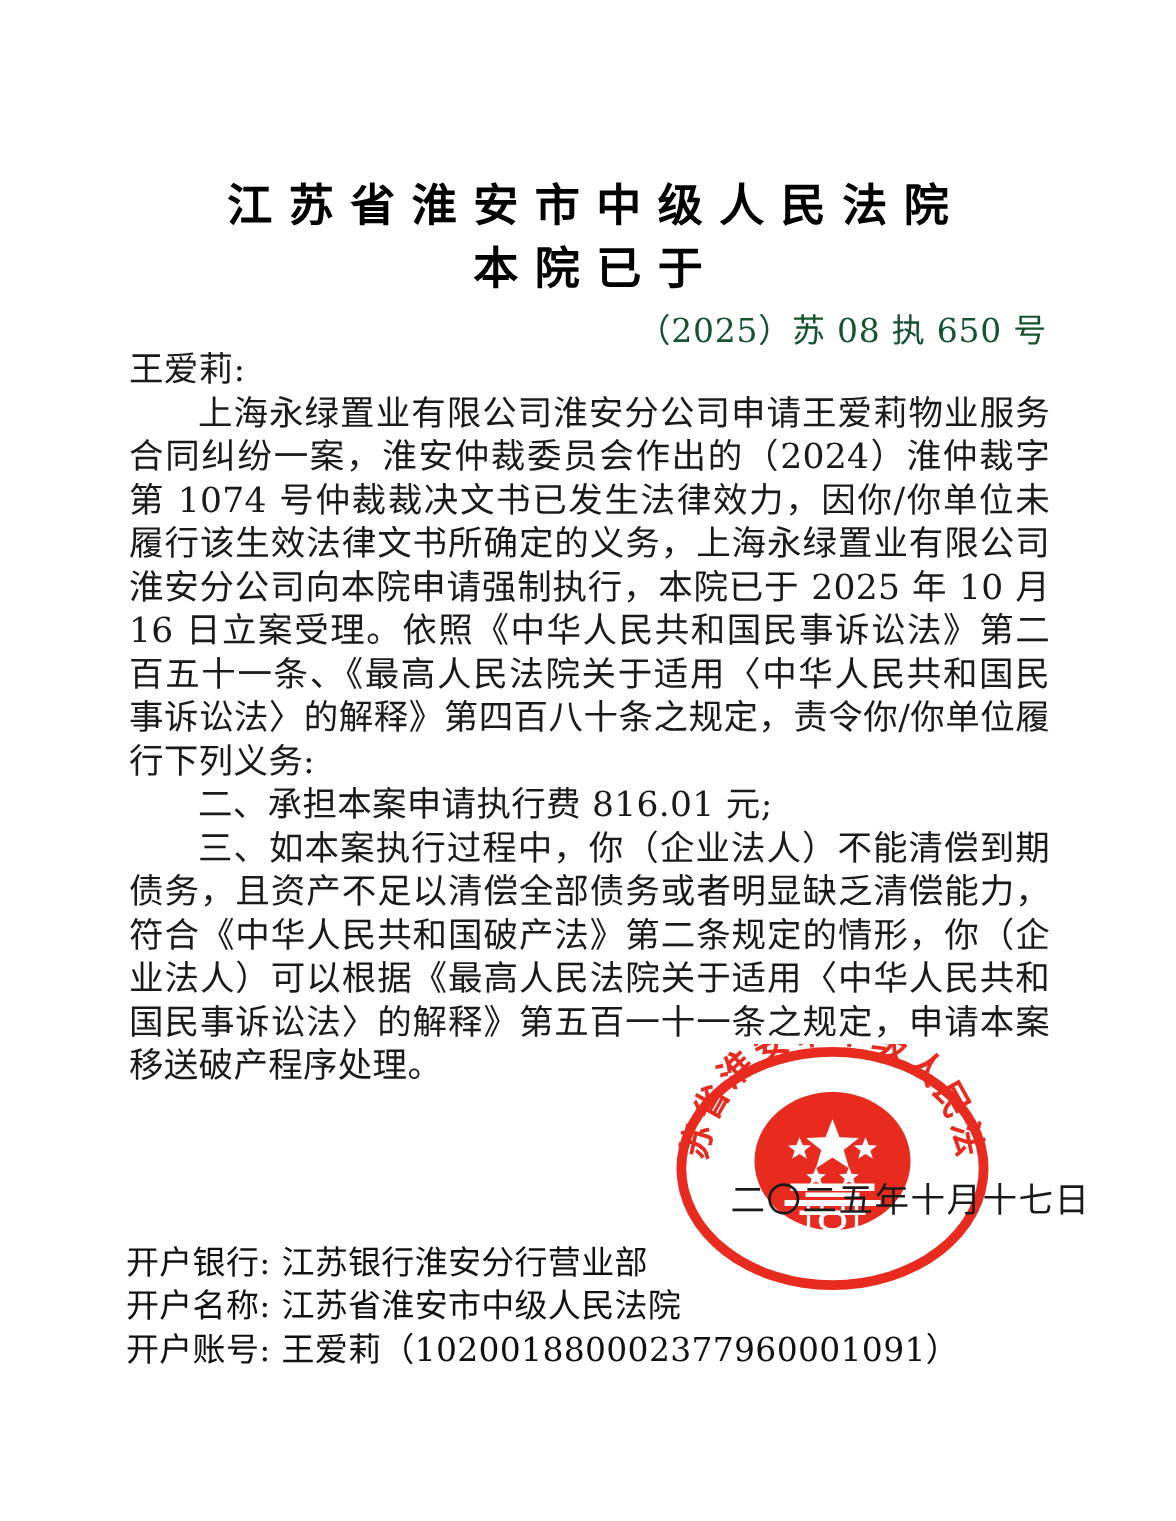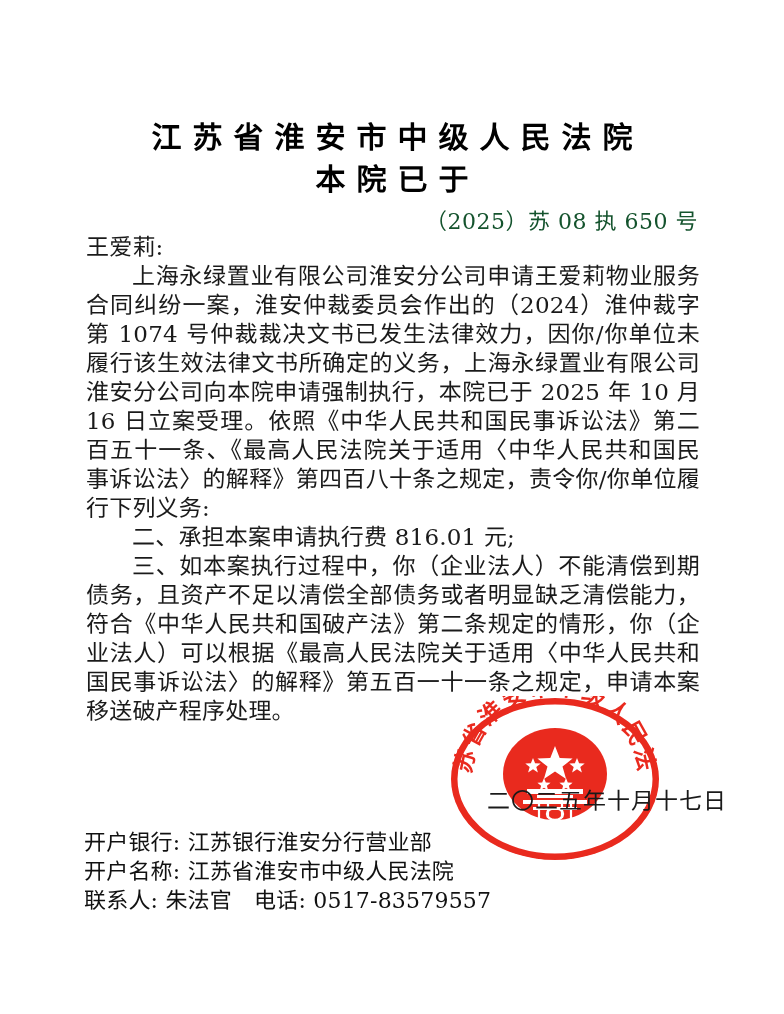--- a/index.html
+++ b/index.html
@@ -193,16 +193,16 @@
         <textPath href="#sealArc" startOffset="50%" text-anchor="middle">江苏省淮安市中级人民法院</textPath>
       </text>
     </svg>
   </div>
 
   <div class="date-line">二〇二五年十月十七日</div>
 
   <div class="footer">
     <div class="footer-line"><span>开户银行:</span>&nbsp;<span>江苏银行淮安分行营业部</span></div>
     <div class="footer-line"><span>开户名称:</span>&nbsp;<span>江苏省淮安市中级人民法院</span></div>
-    <div class="footer-line"><span>联系人:</span>&nbsp;<span>朱法官</span><span class="gap"></span><span>电话:</span>&nbsp;<span>0517-83579557</span></div>
+    <div class="footer-line"><span>开户账号:</span>&nbsp;<span>王爱莉（102001880002377960001091）</span></div>
   </div>
 
 </div>
 
 </body></html>

